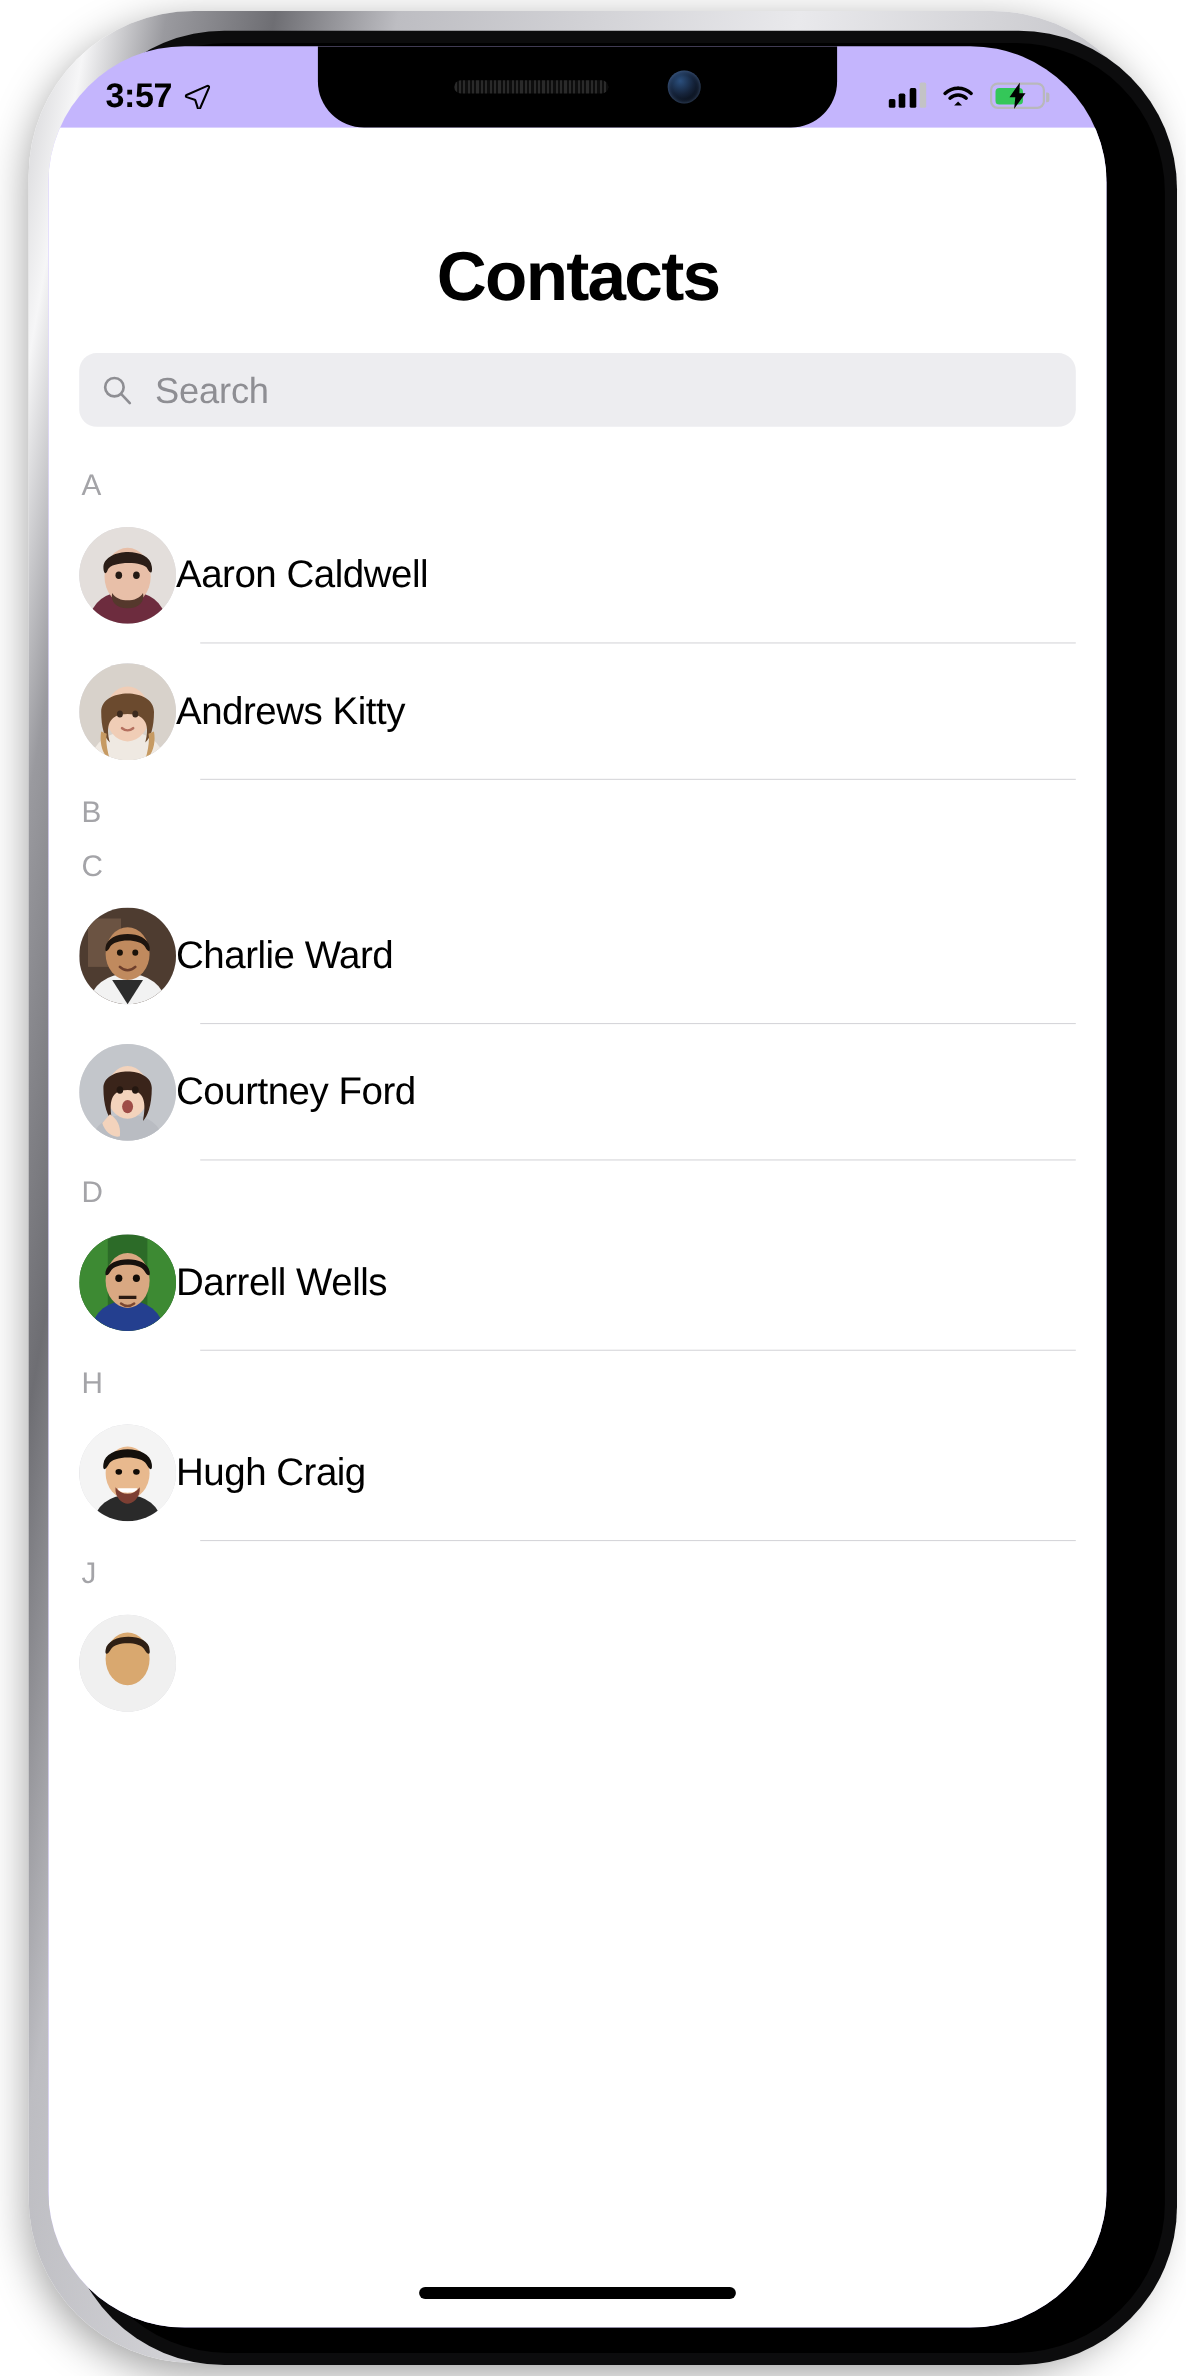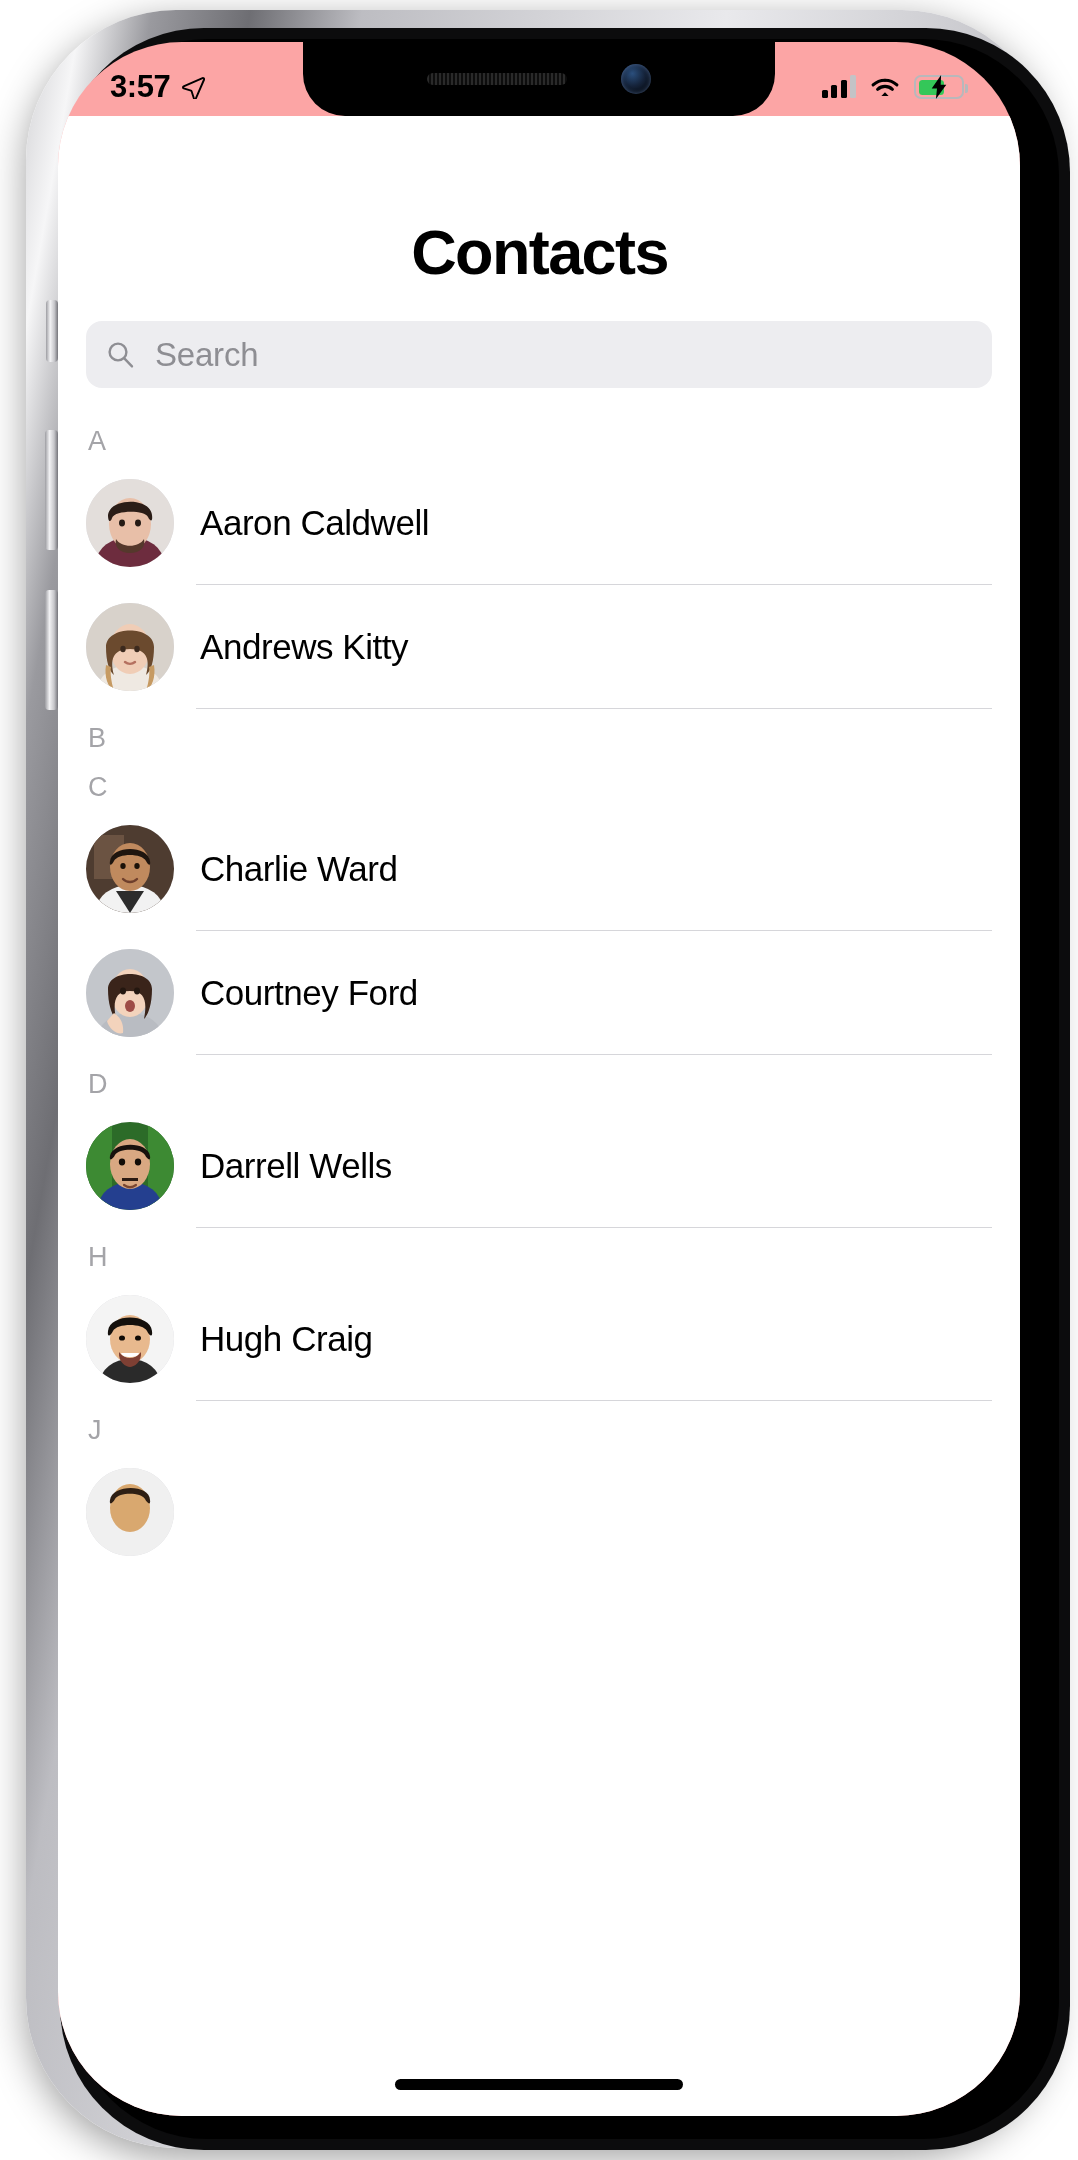--- a/index.html
+++ b/index.html
@@ -61,24 +61,24 @@
   }
   .btn-mute   { left: 20px; top: 290px;  width: 12px; height: 62px; }
   .btn-volup  { left: 19px; top: 420px;  width: 13px; height: 120px; }
   .btn-voldn  { left: 19px; top: 580px;  width: 13px; height: 120px; }
   .btn-power  { right: 19px; top: 500px; width: 13px; height: 190px;
                 background: linear-gradient(90deg, #74747a 0%, #c6c6ca 30%, #f2f2f4 65%, #9d9da2 100%); }
 
   
   .screen {
     position: absolute;
-    left: 58px; top: 42px;
+    left: 44px; top: 42px;
     width: 962px; height: 2074px;
     border-radius: 124px;
-    background: #fca5a5;
+    background: #c4b5fd;
     overflow: hidden;
   }
 
   
   .notch {
     position: absolute;
     left: 50%;
     transform: translateX(-50%);
     top: 0;
     width: 472px;
@@ -220,21 +220,20 @@
     font-size: 27px;
     color: #a4a4a8;
     padding: 16px 0 6px 2px;
     letter-spacing: 0.2px;
     line-height: 1;
   }
 
   .contact-row {
     display: flex;
     align-items: center;
-    gap: 26px;
     height: 124px;
     position: relative;
   }
   .contact-row .divider {
     position: absolute;
     left: 110px; right: 0; bottom: 0;
     height: 1px;
     background: #d6d6da;
   }
 

